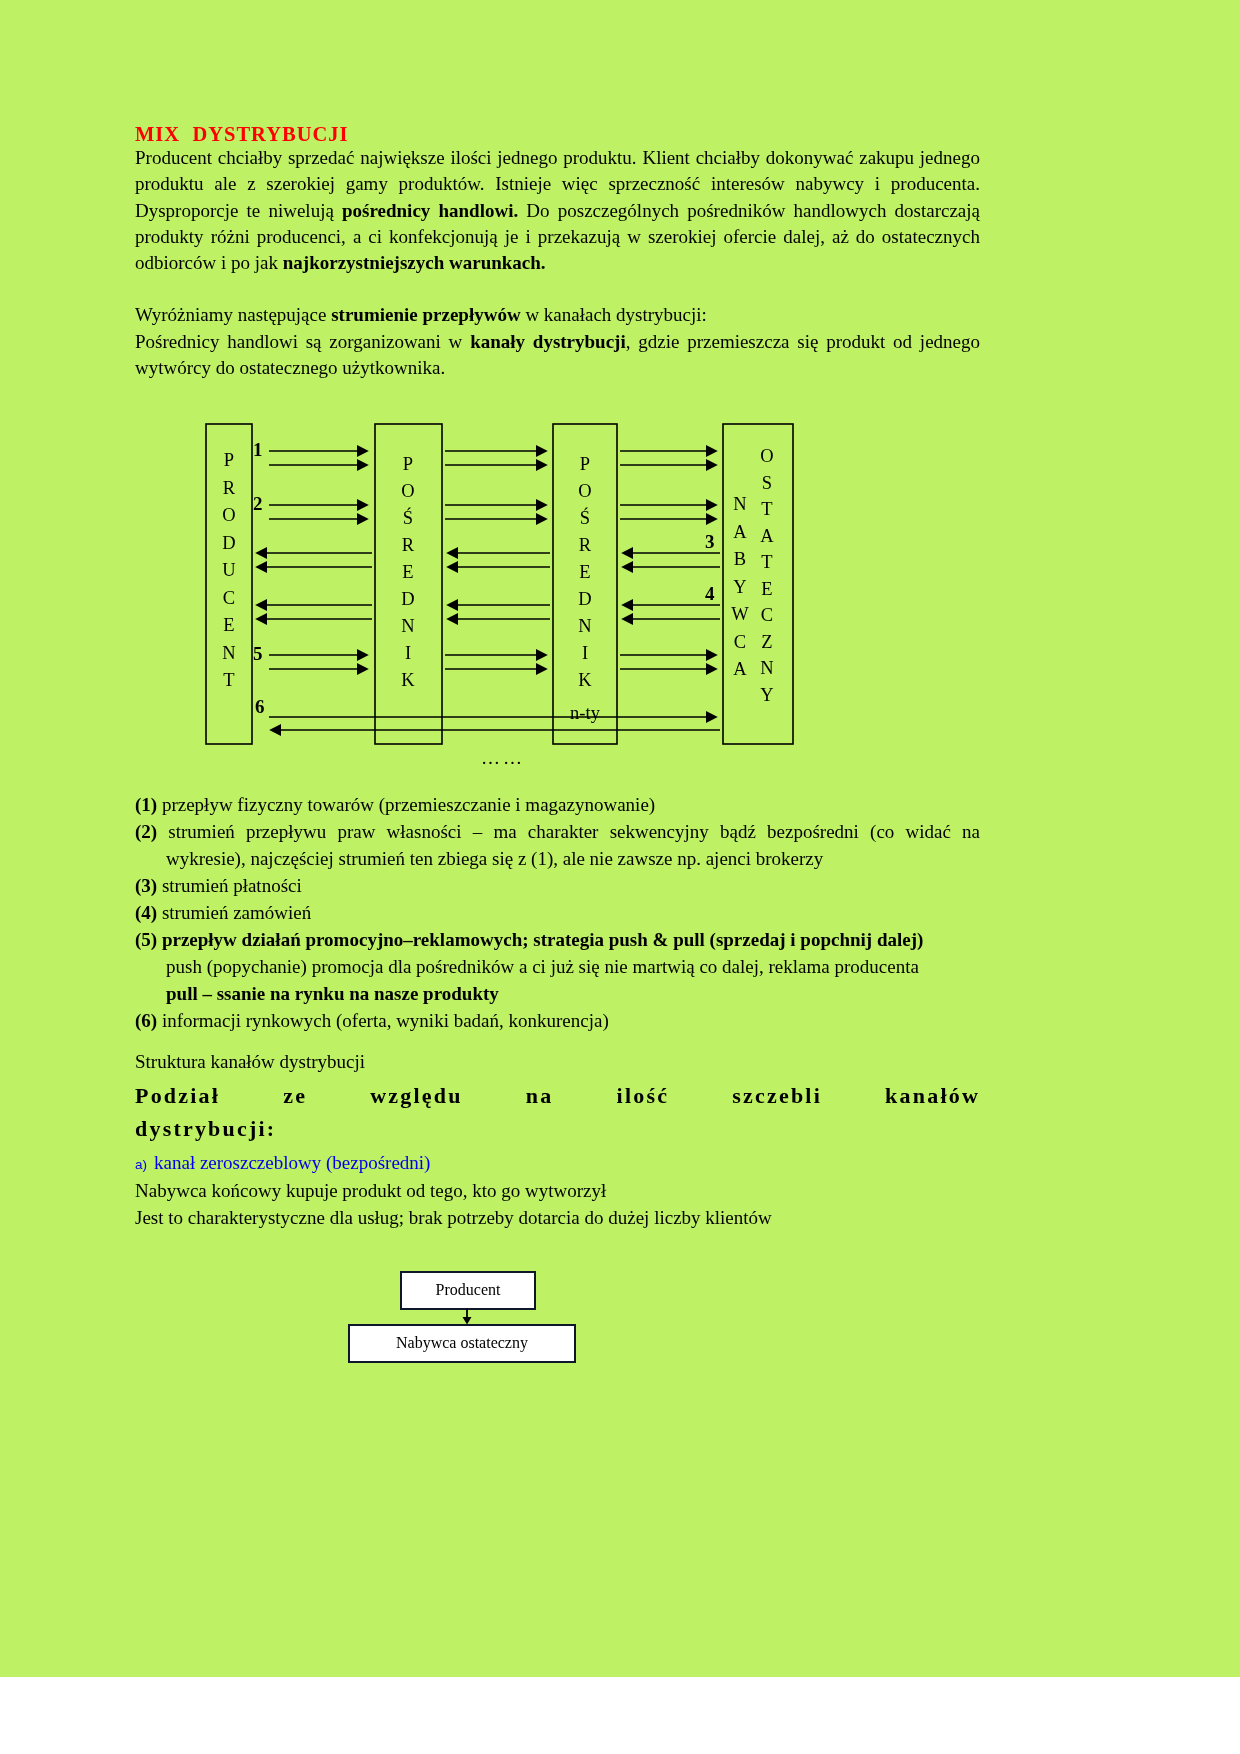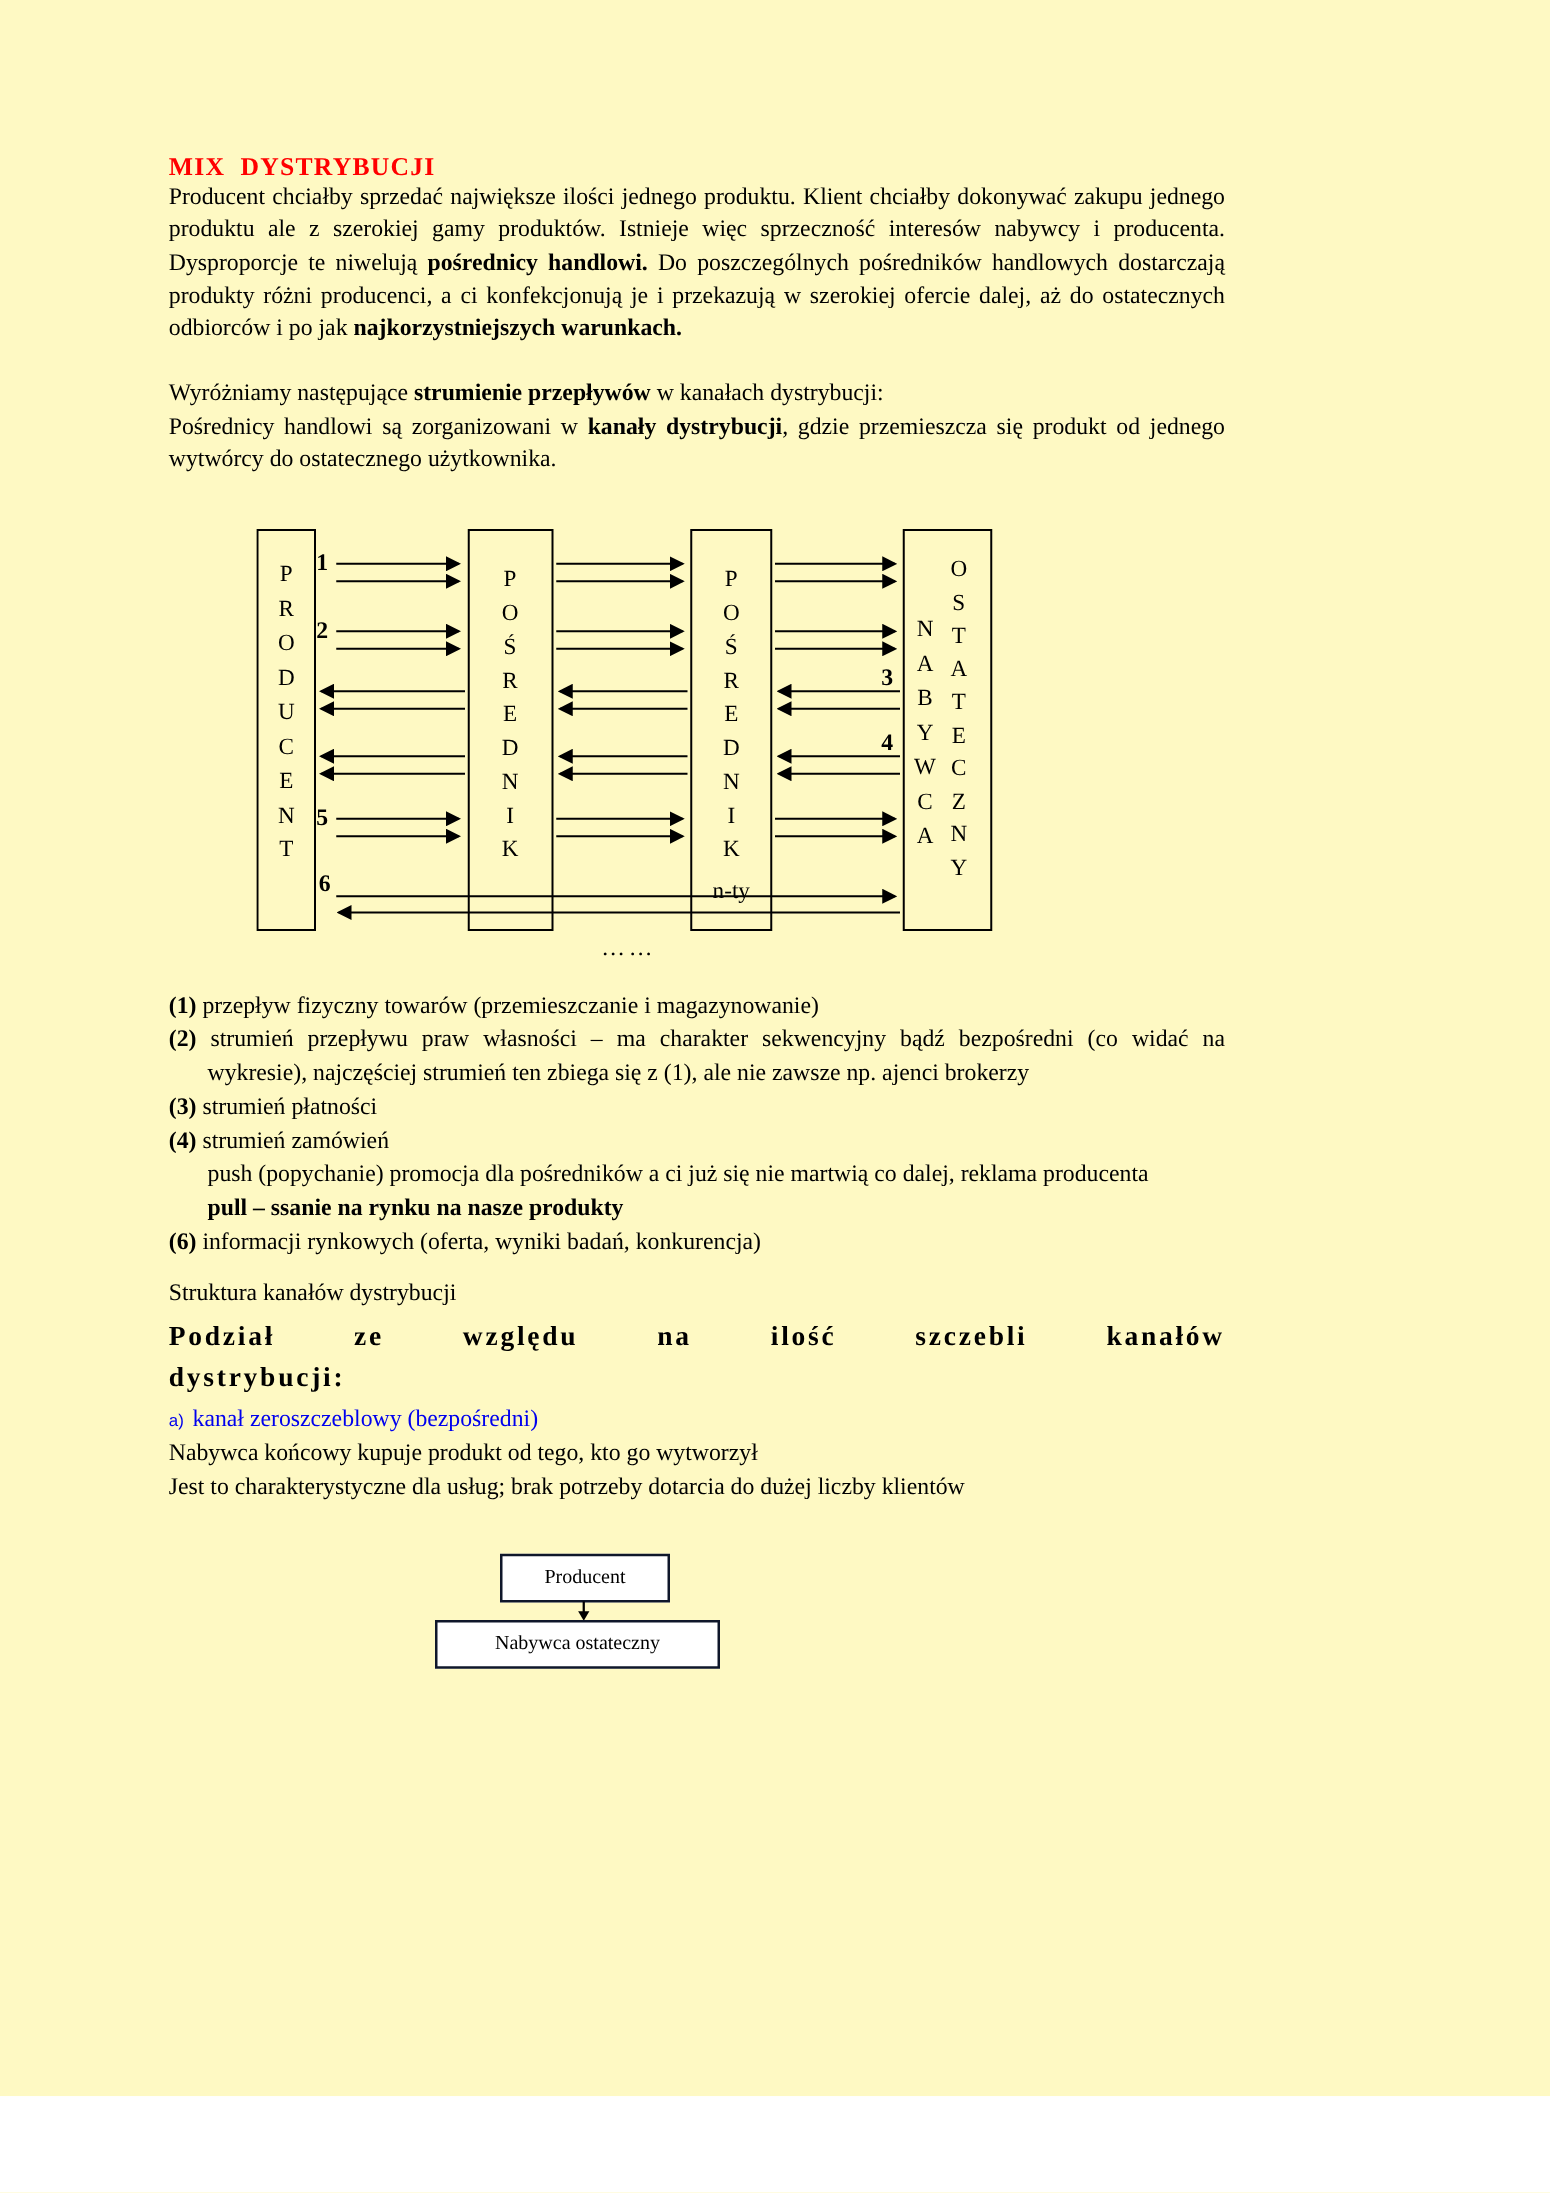--- a/index.html
+++ b/index.html
@@ -1,21 +1,21 @@
 <!DOCTYPE html>
 <html lang="pl"><head>
 <meta charset="utf-8">
 <style>
   * { box-sizing: border-box; }
   html, body { margin: 0; padding: 0; background: #ffffff; }
   .page {
     position: relative;
     width: 1240px;
     height: 1677px;
-    background: #fef9c3;
+    background: #bef264;
     color: #000;
     font-family: "Liberation Serif", serif;
     overflow: hidden;
   }
   .content { position: absolute; left: 135px; top: 124px; width: 845px; }
 
   .title {
     margin: 0;
     font-size: 20.5px;
     line-height: 21px;
@@ -238,20 +238,21 @@
           <div>N</div>
           <div>Y</div>
         </div>
     </div>
 
     <div class="slist">
       <p class="sitem"><span class="num">(1)</span> <span>przepływ fizyczny towarów (przemieszczanie i magazynowanie)</span></p>
       <p class="sitem"><span class="num">(2)</span> <span>strumień przepływu praw własności – ma charakter sekwencyjny bądź bezpośredni (co widać na wykresie), najczęściej strumień ten zbiega się z (1), ale nie zawsze np. ajenci brokerzy</span></p>
       <p class="sitem"><span class="num">(3)</span> <span>strumień płatności</span></p>
       <p class="sitem"><span class="num">(4)</span> <span>strumień zamówień</span></p>
+      <p class="sitem"><span class="num">(5)</span> <b>przepływ działań promocyjno–reklamowych; strategia push &amp; pull (sprzedaj i popchnij dalej)</b></p>
       <p class="sub">push (popychanie) promocja dla pośredników a ci już się nie martwią co dalej, reklama producenta</p>
       <p class="sub bold">pull – ssanie na rynku na nasze produkty</p>
       <p class="sitem"><span class="num">(6)</span> <span>informacji rynkowych (oferta, wyniki badań, konkurencja)</span></p>
     </div>
 
     <p class="struct-intro">Struktura kanałów dystrybucji</p>
 
     <div class="big-head">
       <div class="l1">Podział ze względu na ilość szczebli kanałów</div>
       <div class="l2">dystrybucji:</div>

